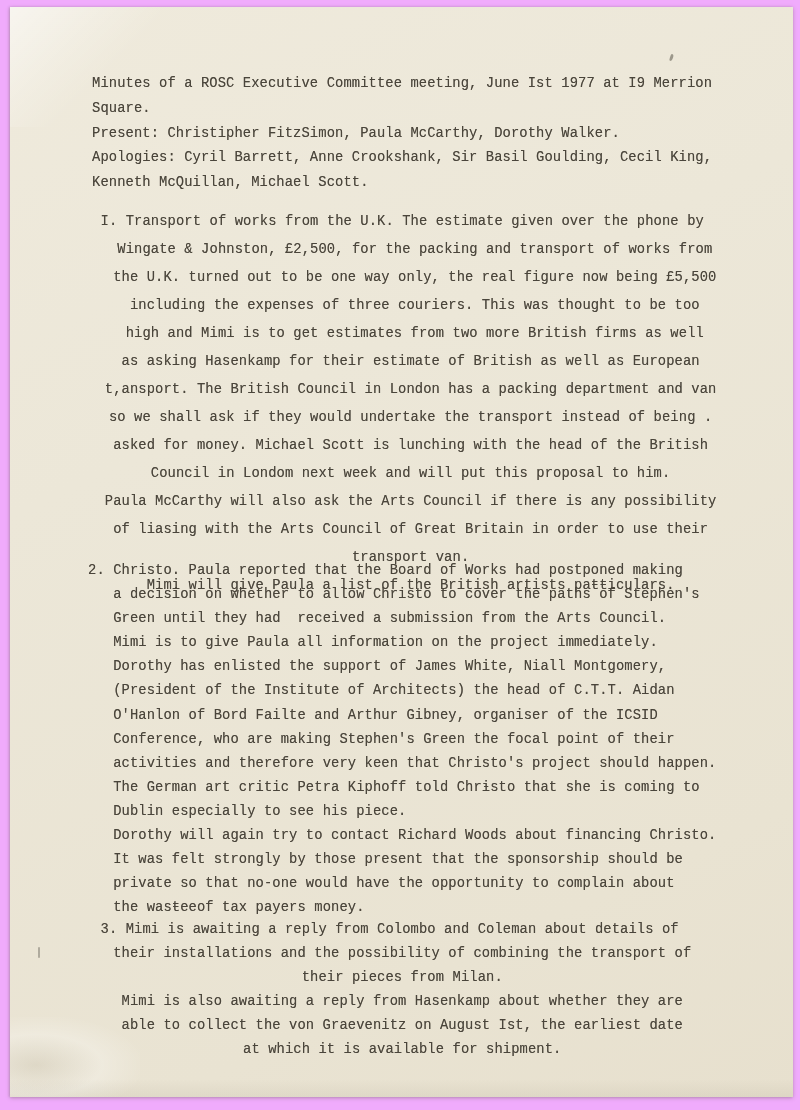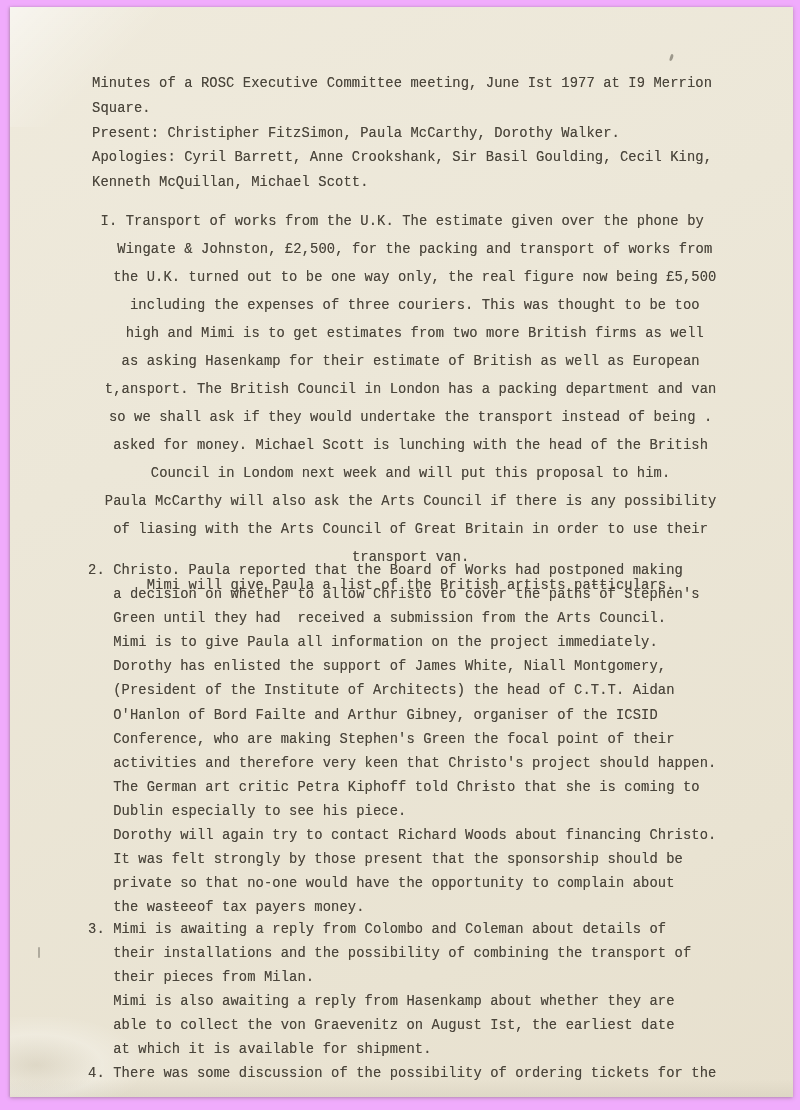--- a/index.html
+++ b/index.html
@@ -35,21 +35,21 @@
     white-space:pre;
     font-family:inherit;
     font-size:13.8px;
     color:#4a453b;
     text-shadow:0 0 .6px rgba(74,69,59,.55);
     letter-spacing:.1px;
   }
   .header{left:92px;top:72px;line-height:24.8px;}
   .item-1{left:88px;top:208px;line-height:28px;text-align:center;}
   .item-2{left:88px;top:559px;line-height:24.1px;}
-  .item-3{left:88px;top:918px;line-height:24.1px;}
+  .item-3{left:88px;top:918px;line-height:24.1px;text-align:center;}
   .item-4{left:88px;top:1062px;line-height:24.1px;}
   .mark{position:absolute;}
   .mark-1{
     left:38px;top:947px;width:2px;height:11px;
     background:rgba(105,100,92,.45);
     border-radius:1px;
   }
   .mark-2{
     left:670px;top:54px;width:3px;height:7px;
     background:rgba(90,85,75,.55);
@@ -108,15 +108,14 @@
    private so that no-one would have the opportunity to complain about
    the wasŧeeof tax payers money.</div>
 
   <div class="tblock item-3">3. Mimi is awaiting a reply from Colombo and Coleman about details of
    their installations and the possibility of combining the transport of
    their pieces from Milan.
    Mimi is also awaiting a reply from Hasenkamp about whether they are
    able to collect the von Graevenitz on August Ist, the earliest date
    at which it is available for shipment.</div>
 
-  <div class="tblock item-4">4. There was some discussion of the possibility of ordering tickets for the</div>
 
 </div>
 
 </body></html>

